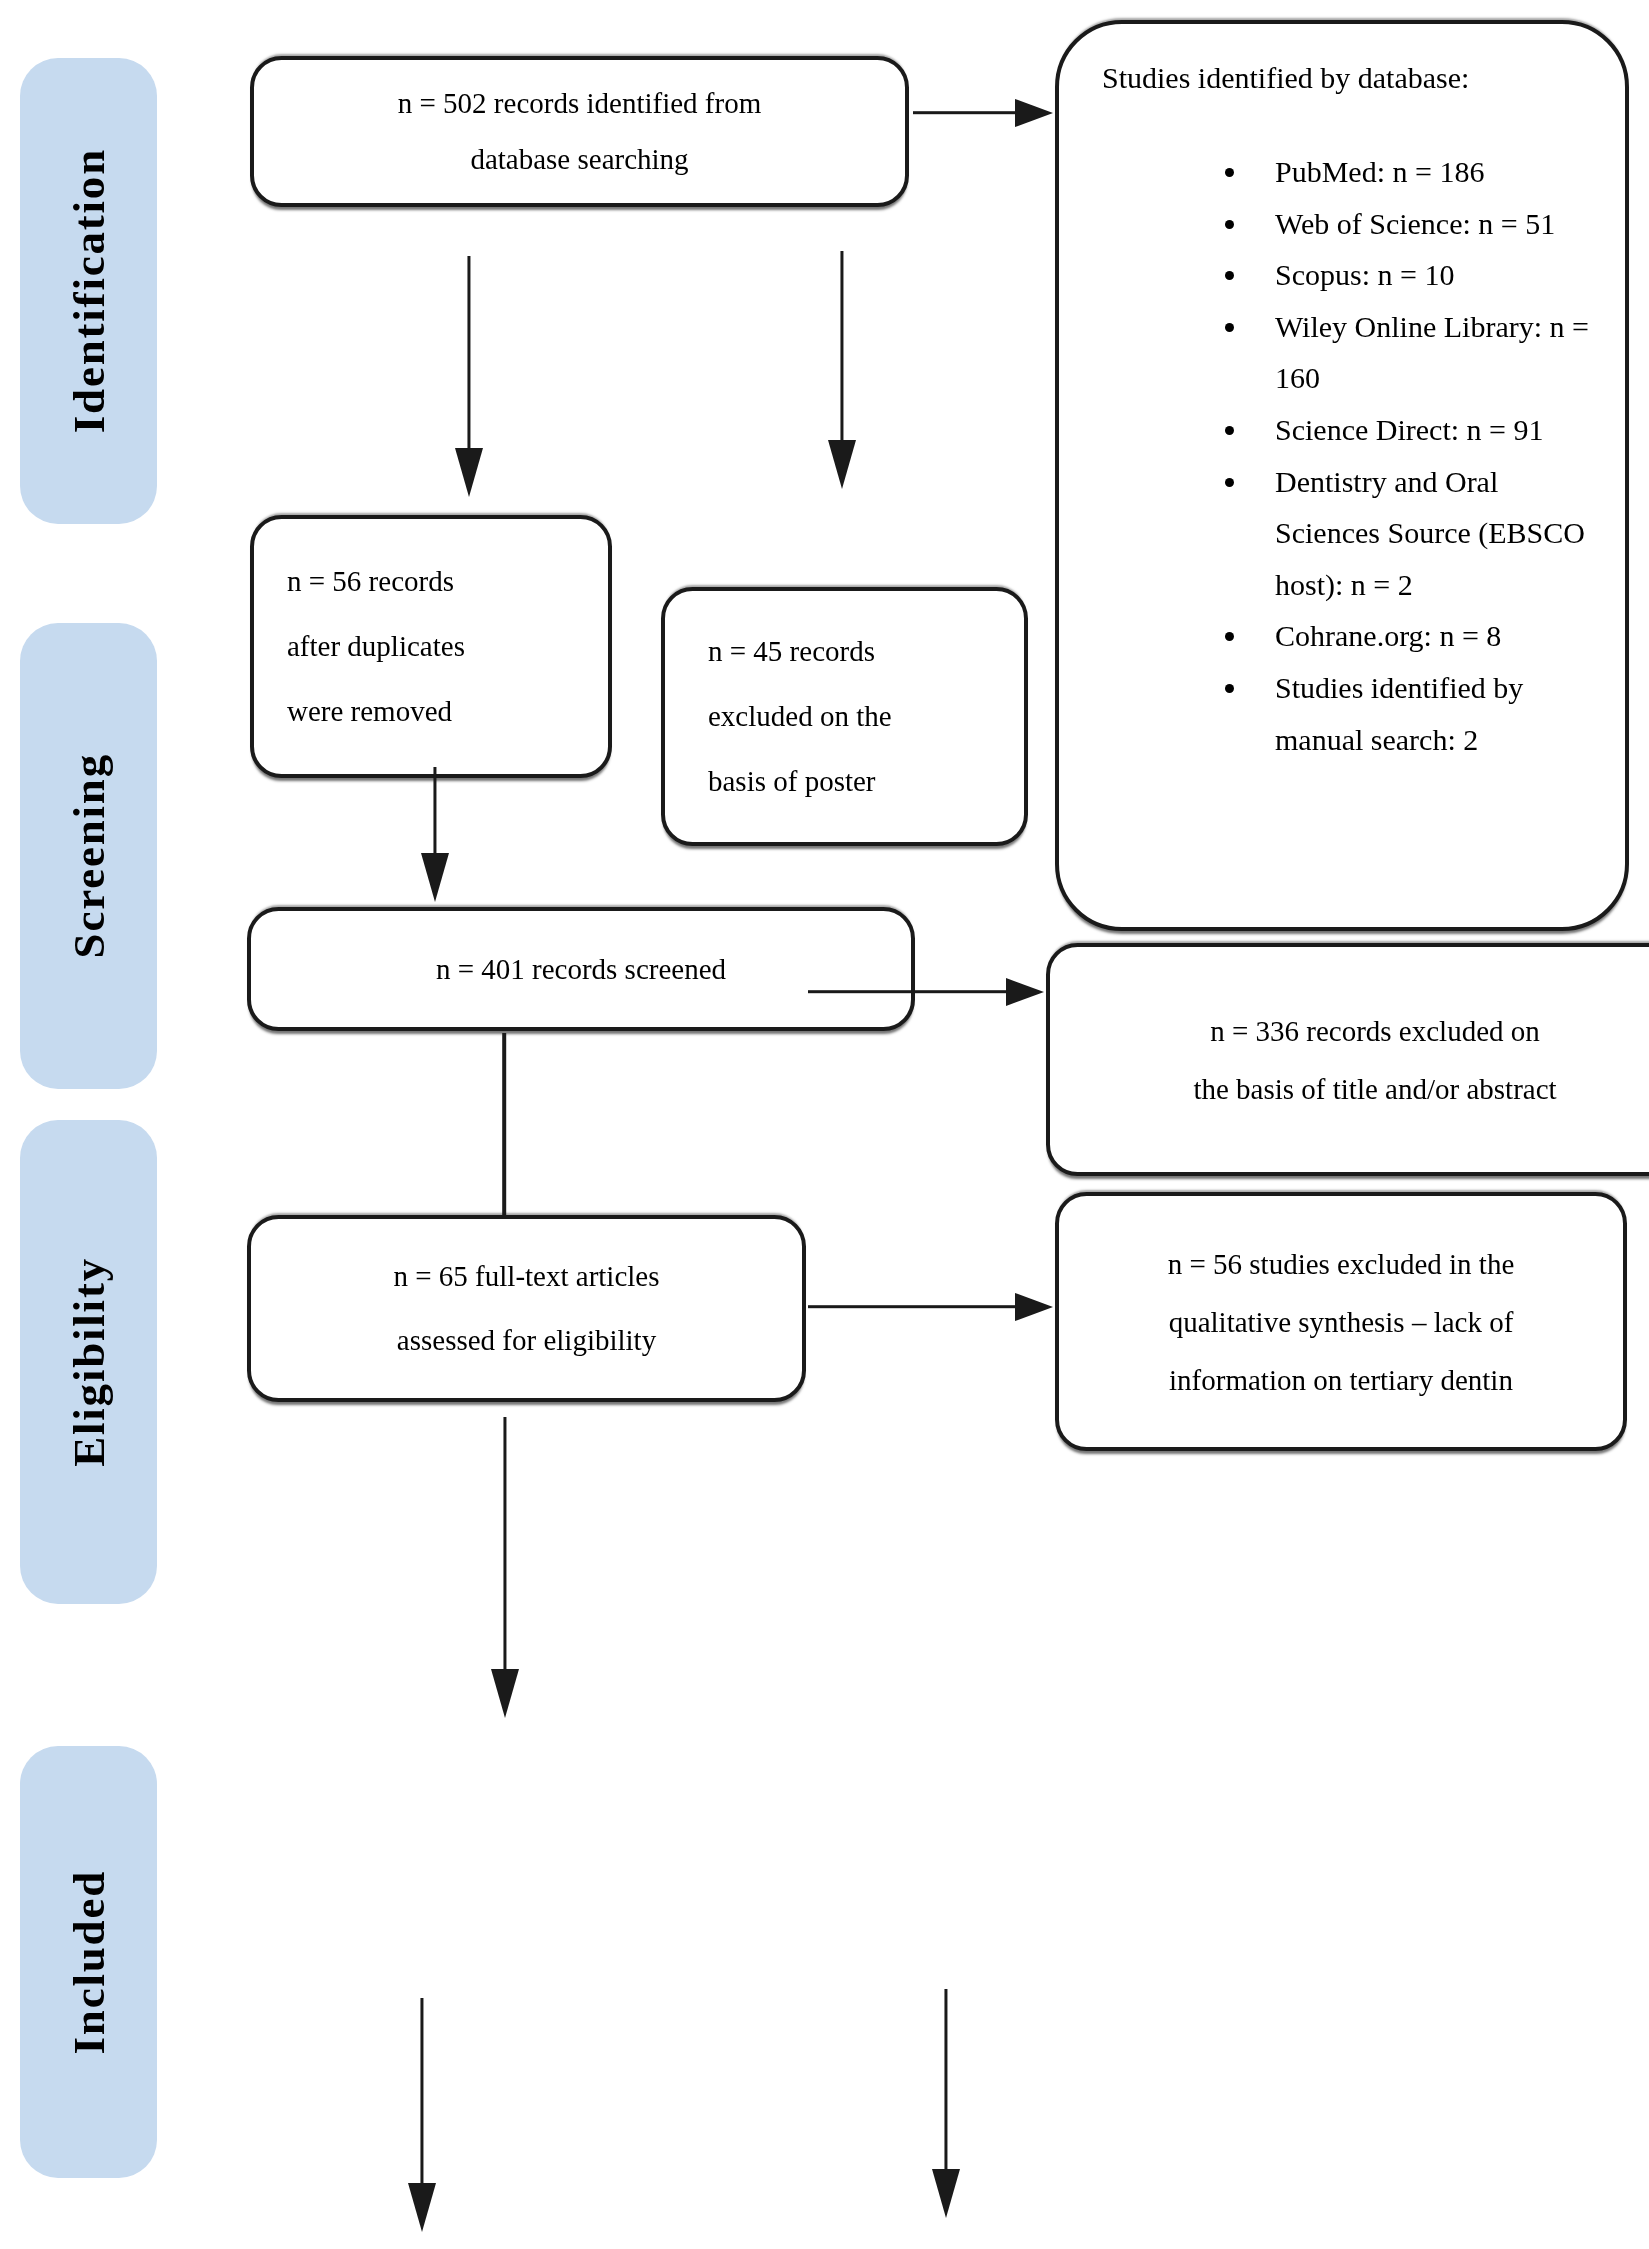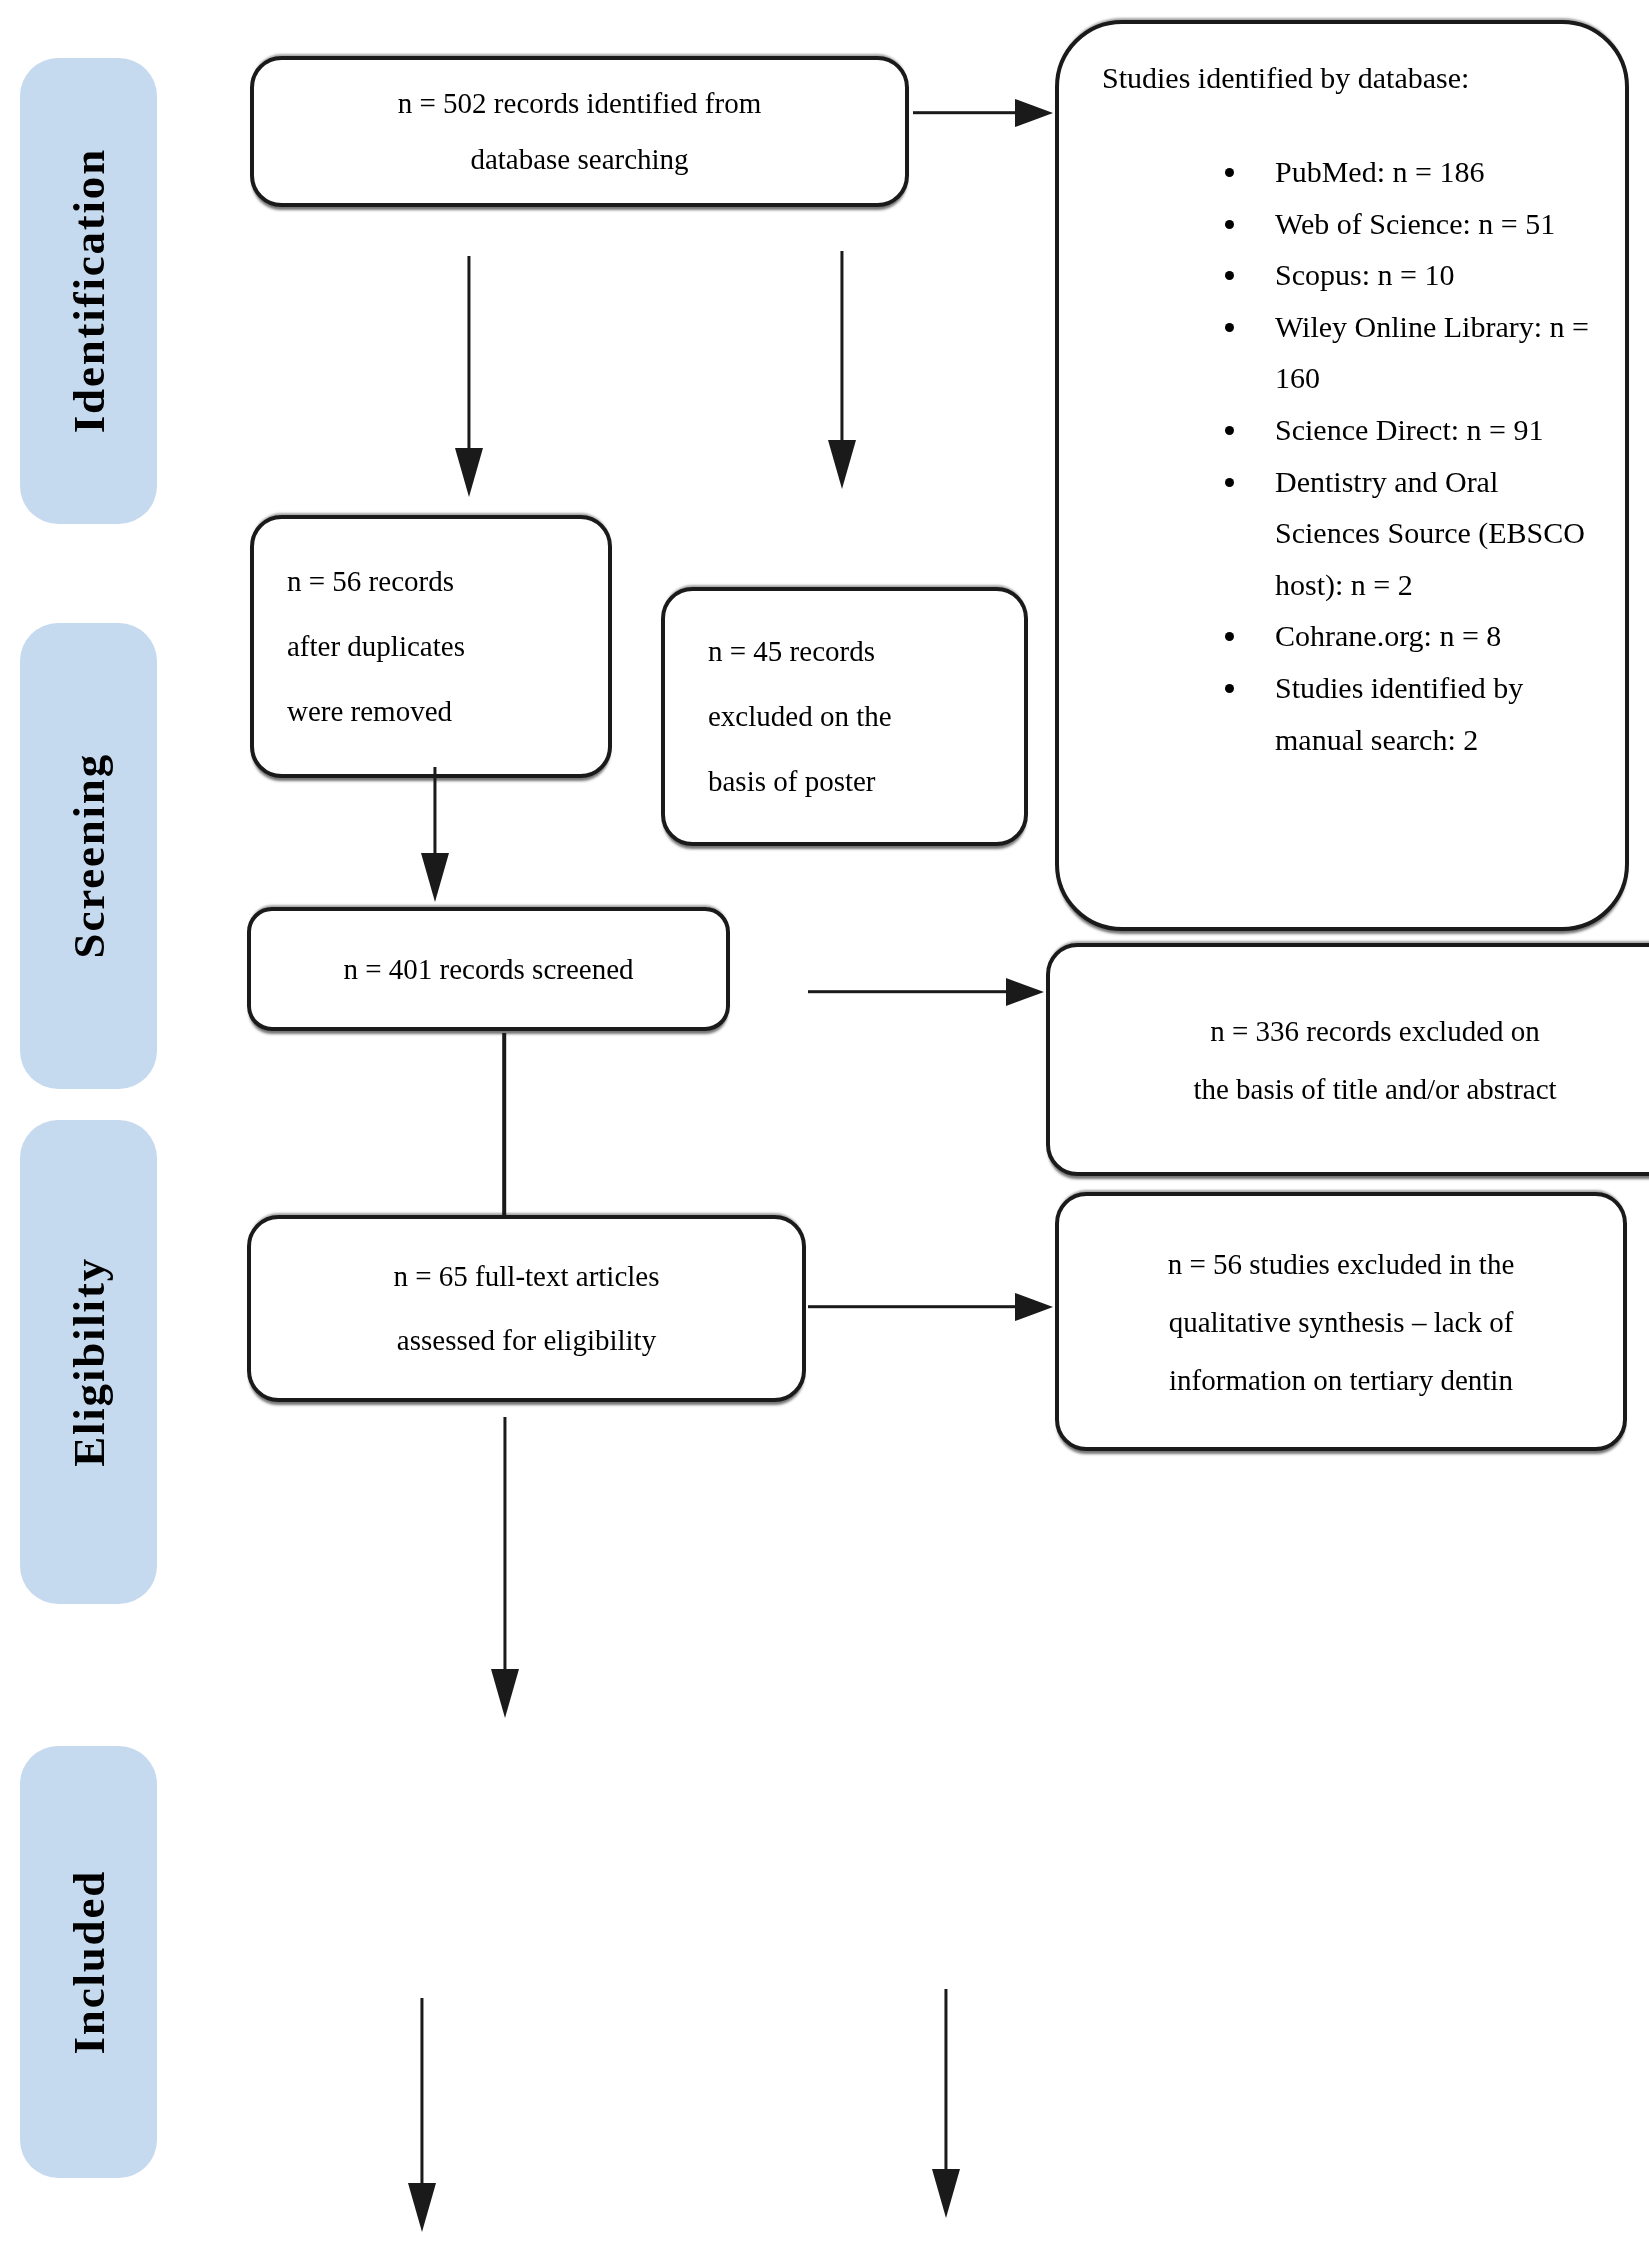--- a/index.html
+++ b/index.html
@@ -132,21 +132,21 @@
   </div>
 
   <div class="fbox left" style="left:250px;top:515px;width:362px;height:263px;padding-left:33px;line-height:2.25;">n = 56 records
 after duplicates
 were removed</div>
 
   <div class="fbox left" style="left:641px;top:587px;width:367px;height:259px;padding-left:43px;line-height:2.25;margin-left:20px;">n = 45 records
 excluded on the
 basis of poster</div>
 
-  <div class="fbox" style="left:247px;top:907px;width:483px;height:124px;border-radius:25px;">n = 401 records screened</div>
+  <div class="fbox" style="left:247px;top:907px;width:668px;height:124px;">n = 401 records screened</div>
 
   <div class="fbox" style="left:1046px;top:943px;width:658px;height:233px;line-height:2.0;">n = 336 records excluded on
 the basis of title and/or abstract</div>
 
   <div class="fbox" style="left:247px;top:1215px;width:559px;height:187px;line-height:2.2;">n = 65 full-text articles
 assessed for eligibility</div>
 
   <div class="fbox" style="left:1055px;top:1192px;width:572px;height:259px;line-height:2.0;">n = 56 studies excluded in the
 qualitative synthesis – lack of
 information on tertiary dentin</div>

